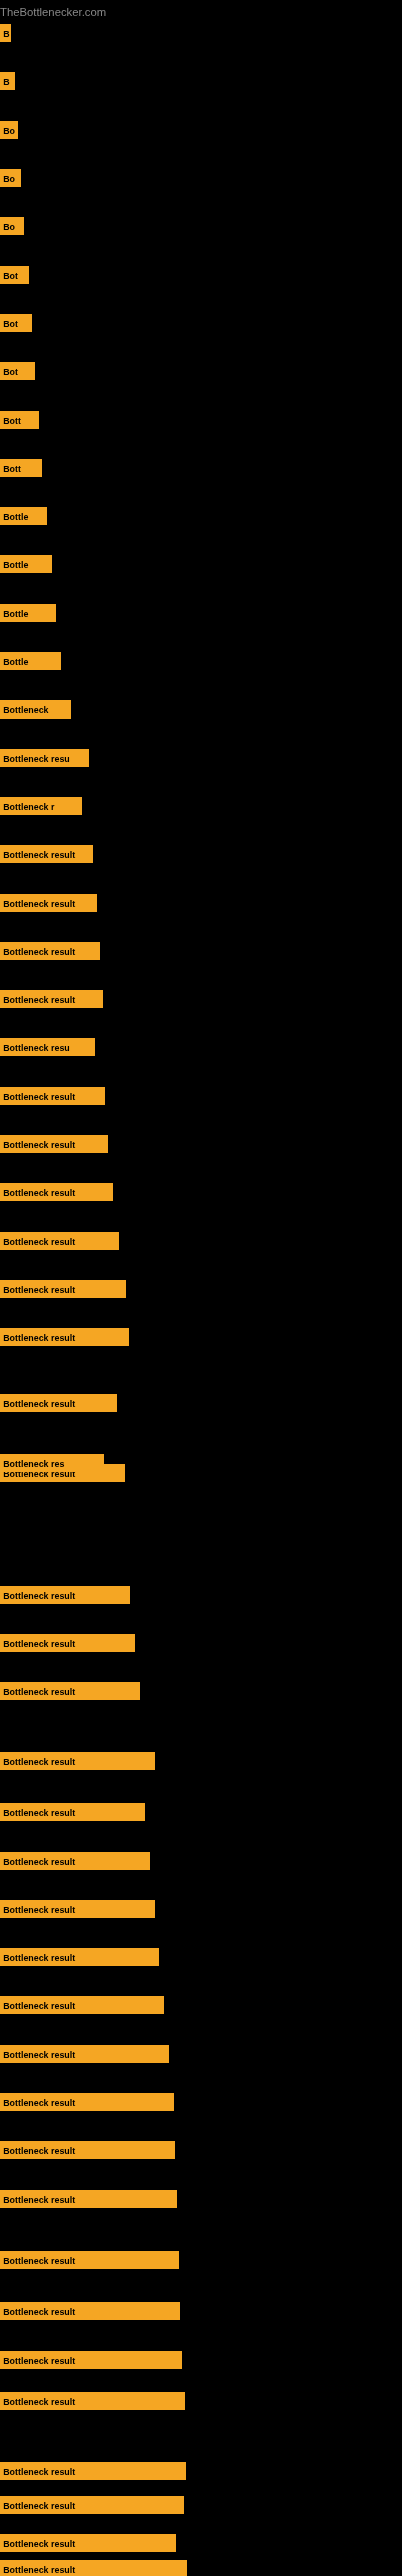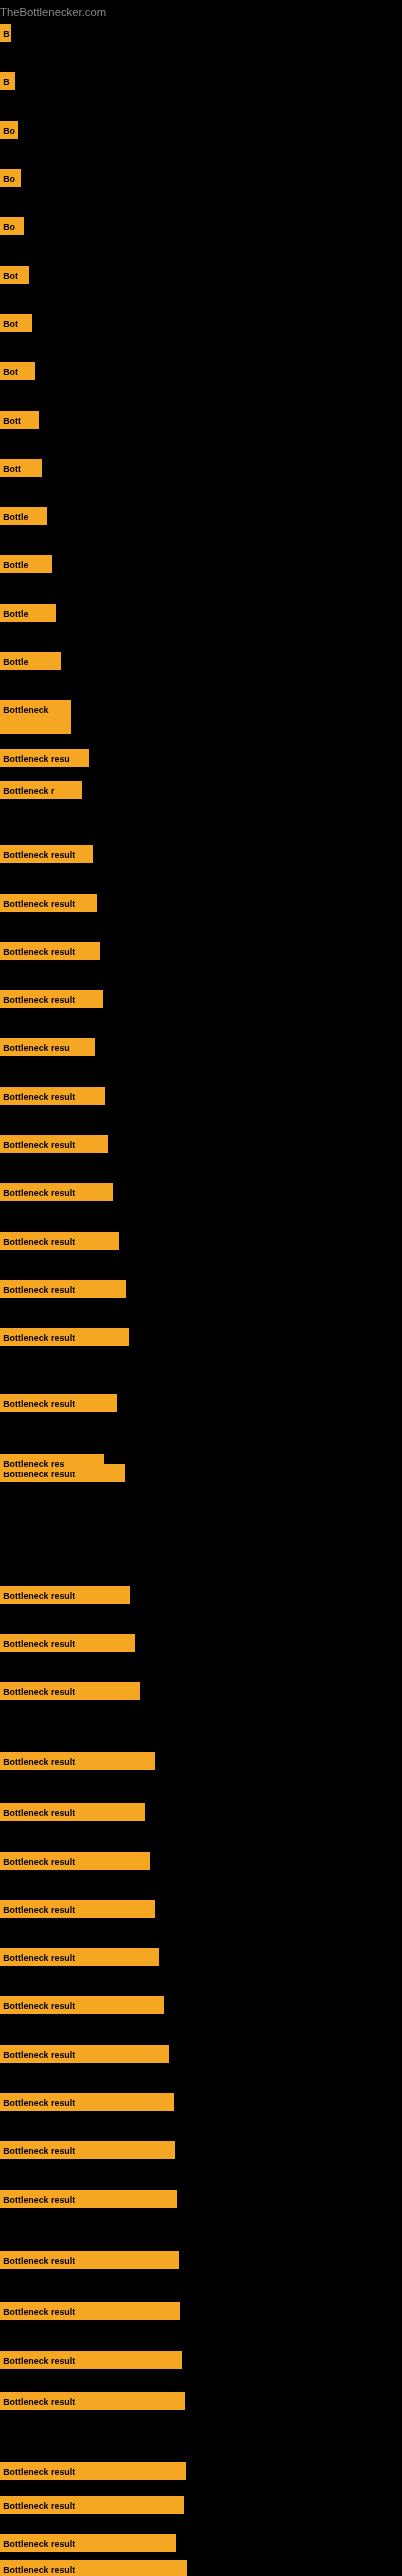--- a/index.html
+++ b/index.html
@@ -81,26 +81,26 @@
     <div class="bar-container" style="top: 555px;">
       <span class="bar-label" style="width: 52px; height: 17.7px; line-height: 17.7px; overflow: hidden;">Bottle</span>
     </div>
     <div class="bar-container" style="top: 604px;">
       <span class="bar-label" style="width: 56px; height: 17.7px; line-height: 17.7px; overflow: hidden;">Bottle</span>
     </div>
     <div class="bar-container" style="top: 652px;">
       <span class="bar-label" style="width: 61px; height: 17.7px; line-height: 17.7px; overflow: hidden;">Bottle</span>
     </div>
     <div class="bar-container" style="top: 700px;">
-      <span class="bar-label" style="width: 71px; height: 34px; line-height: 17.7px; overflow: hidden;">Bottleneck</span>
+      <span class="bar-label" style="width: 71px; height: 19px; line-height: 17.7px; overflow: hidden;">Bottleneck</span>
     </div>
     <div class="bar-container" style="top: 749px;">
       <span class="bar-label" style="width: 89px; height: 17.7px; line-height: 17.7px; overflow: hidden;">Bottleneck resu</span>
     </div>
-    <div class="bar-container" style="top: 781px;">
+    <div class="bar-container" style="top: 797px;">
       <span class="bar-label" style="width: 82px; height: 17.7px; line-height: 17.7px; overflow: hidden;">Bottleneck r</span>
     </div>
     <div class="bar-container" style="top: 845px;">
       <span class="bar-label" style="width: 93px; height: 17.7px; line-height: 17.7px; overflow: hidden;">Bottleneck result</span>
     </div>
     <div class="bar-container" style="top: 894px;">
       <span class="bar-label" style="width: 97px; height: 17.7px; line-height: 17.7px; overflow: hidden;">Bottleneck result</span>
     </div>
     <div class="bar-container" style="top: 942px;">
       <span class="bar-label" style="width: 100px; height: 17.7px; line-height: 17.7px; overflow: hidden;">Bottleneck result</span>

